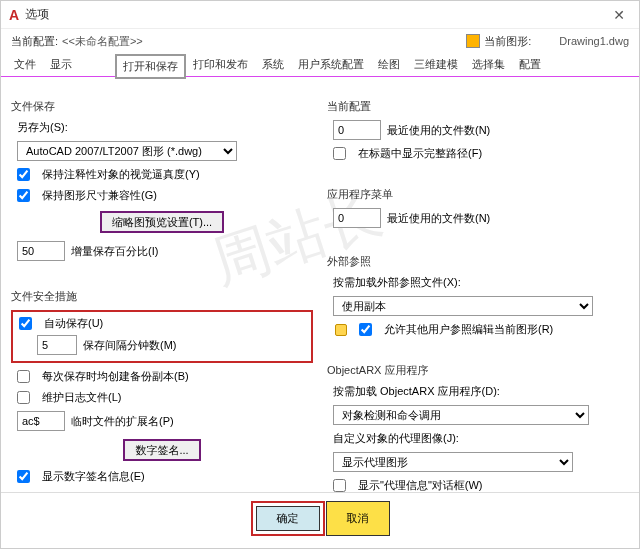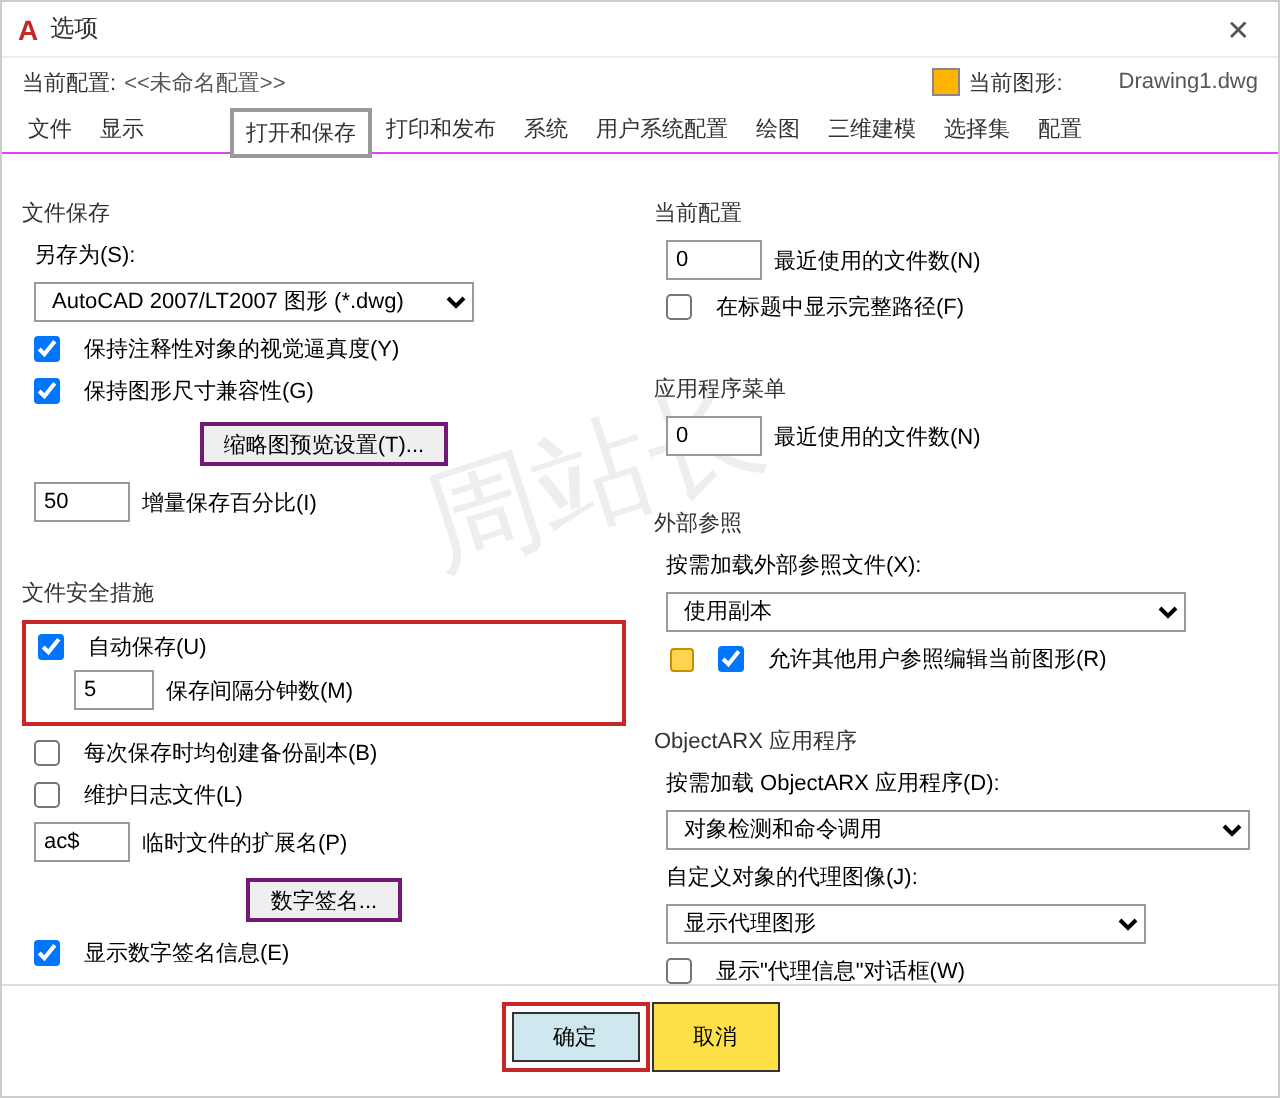--- a/index.html
+++ b/index.html
@@ -165,21 +165,21 @@
       <label class="chk">
         <span class="yellowdot"></span>
         <input type="checkbox" checked="" style="">
           <span>允许其他用户参照编辑当前图形(R)</span>
       </label>
 
       <div class="sep"></div>
       <div class="grouplabel">ObjectARX 应用程序</div>
       <div class="row">按需加载 ObjectARX 应用程序(D):</div>
       <div class="row">
-        <select style="width:292px">
+        <select style="width:256px">
           <option>对象检测和命令调用</option>
         </select>
       </div>
       <div class="row">自定义对象的代理图像(J):</div>
       <div class="row">
         <select style="width:240px">
           <option>显示代理图形</option>
         </select>
       </div>
       <label class="chk">

